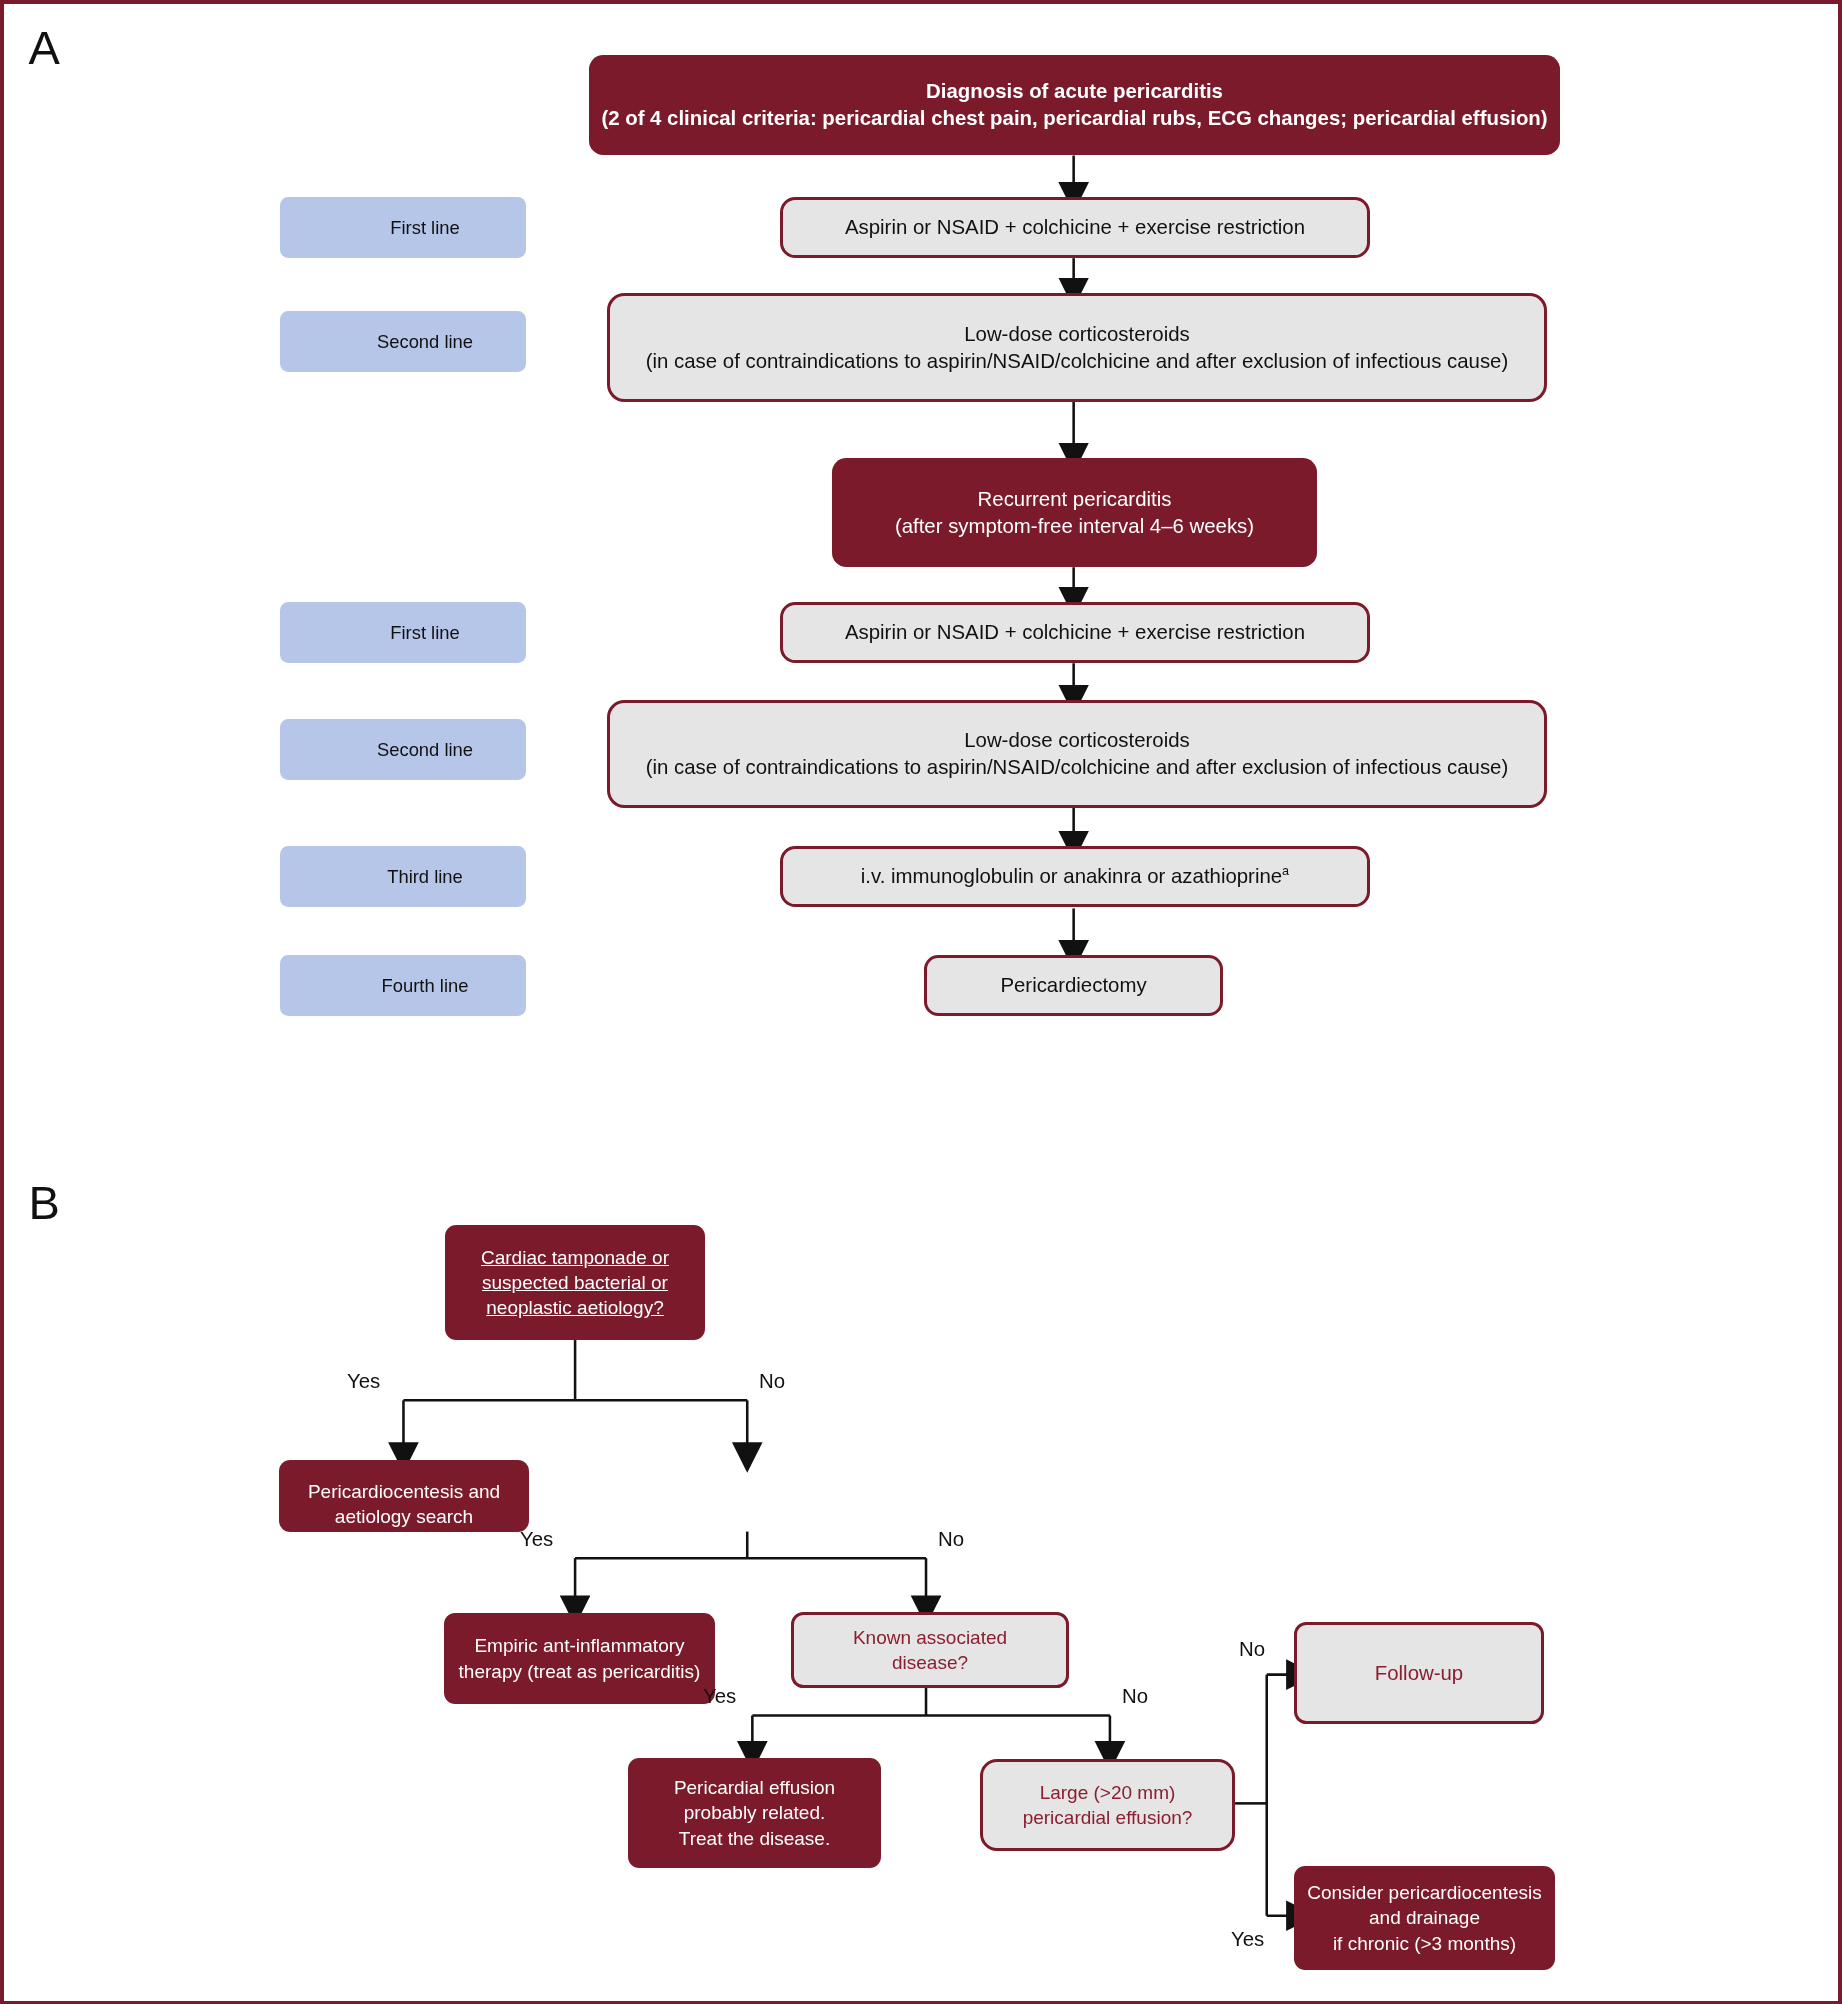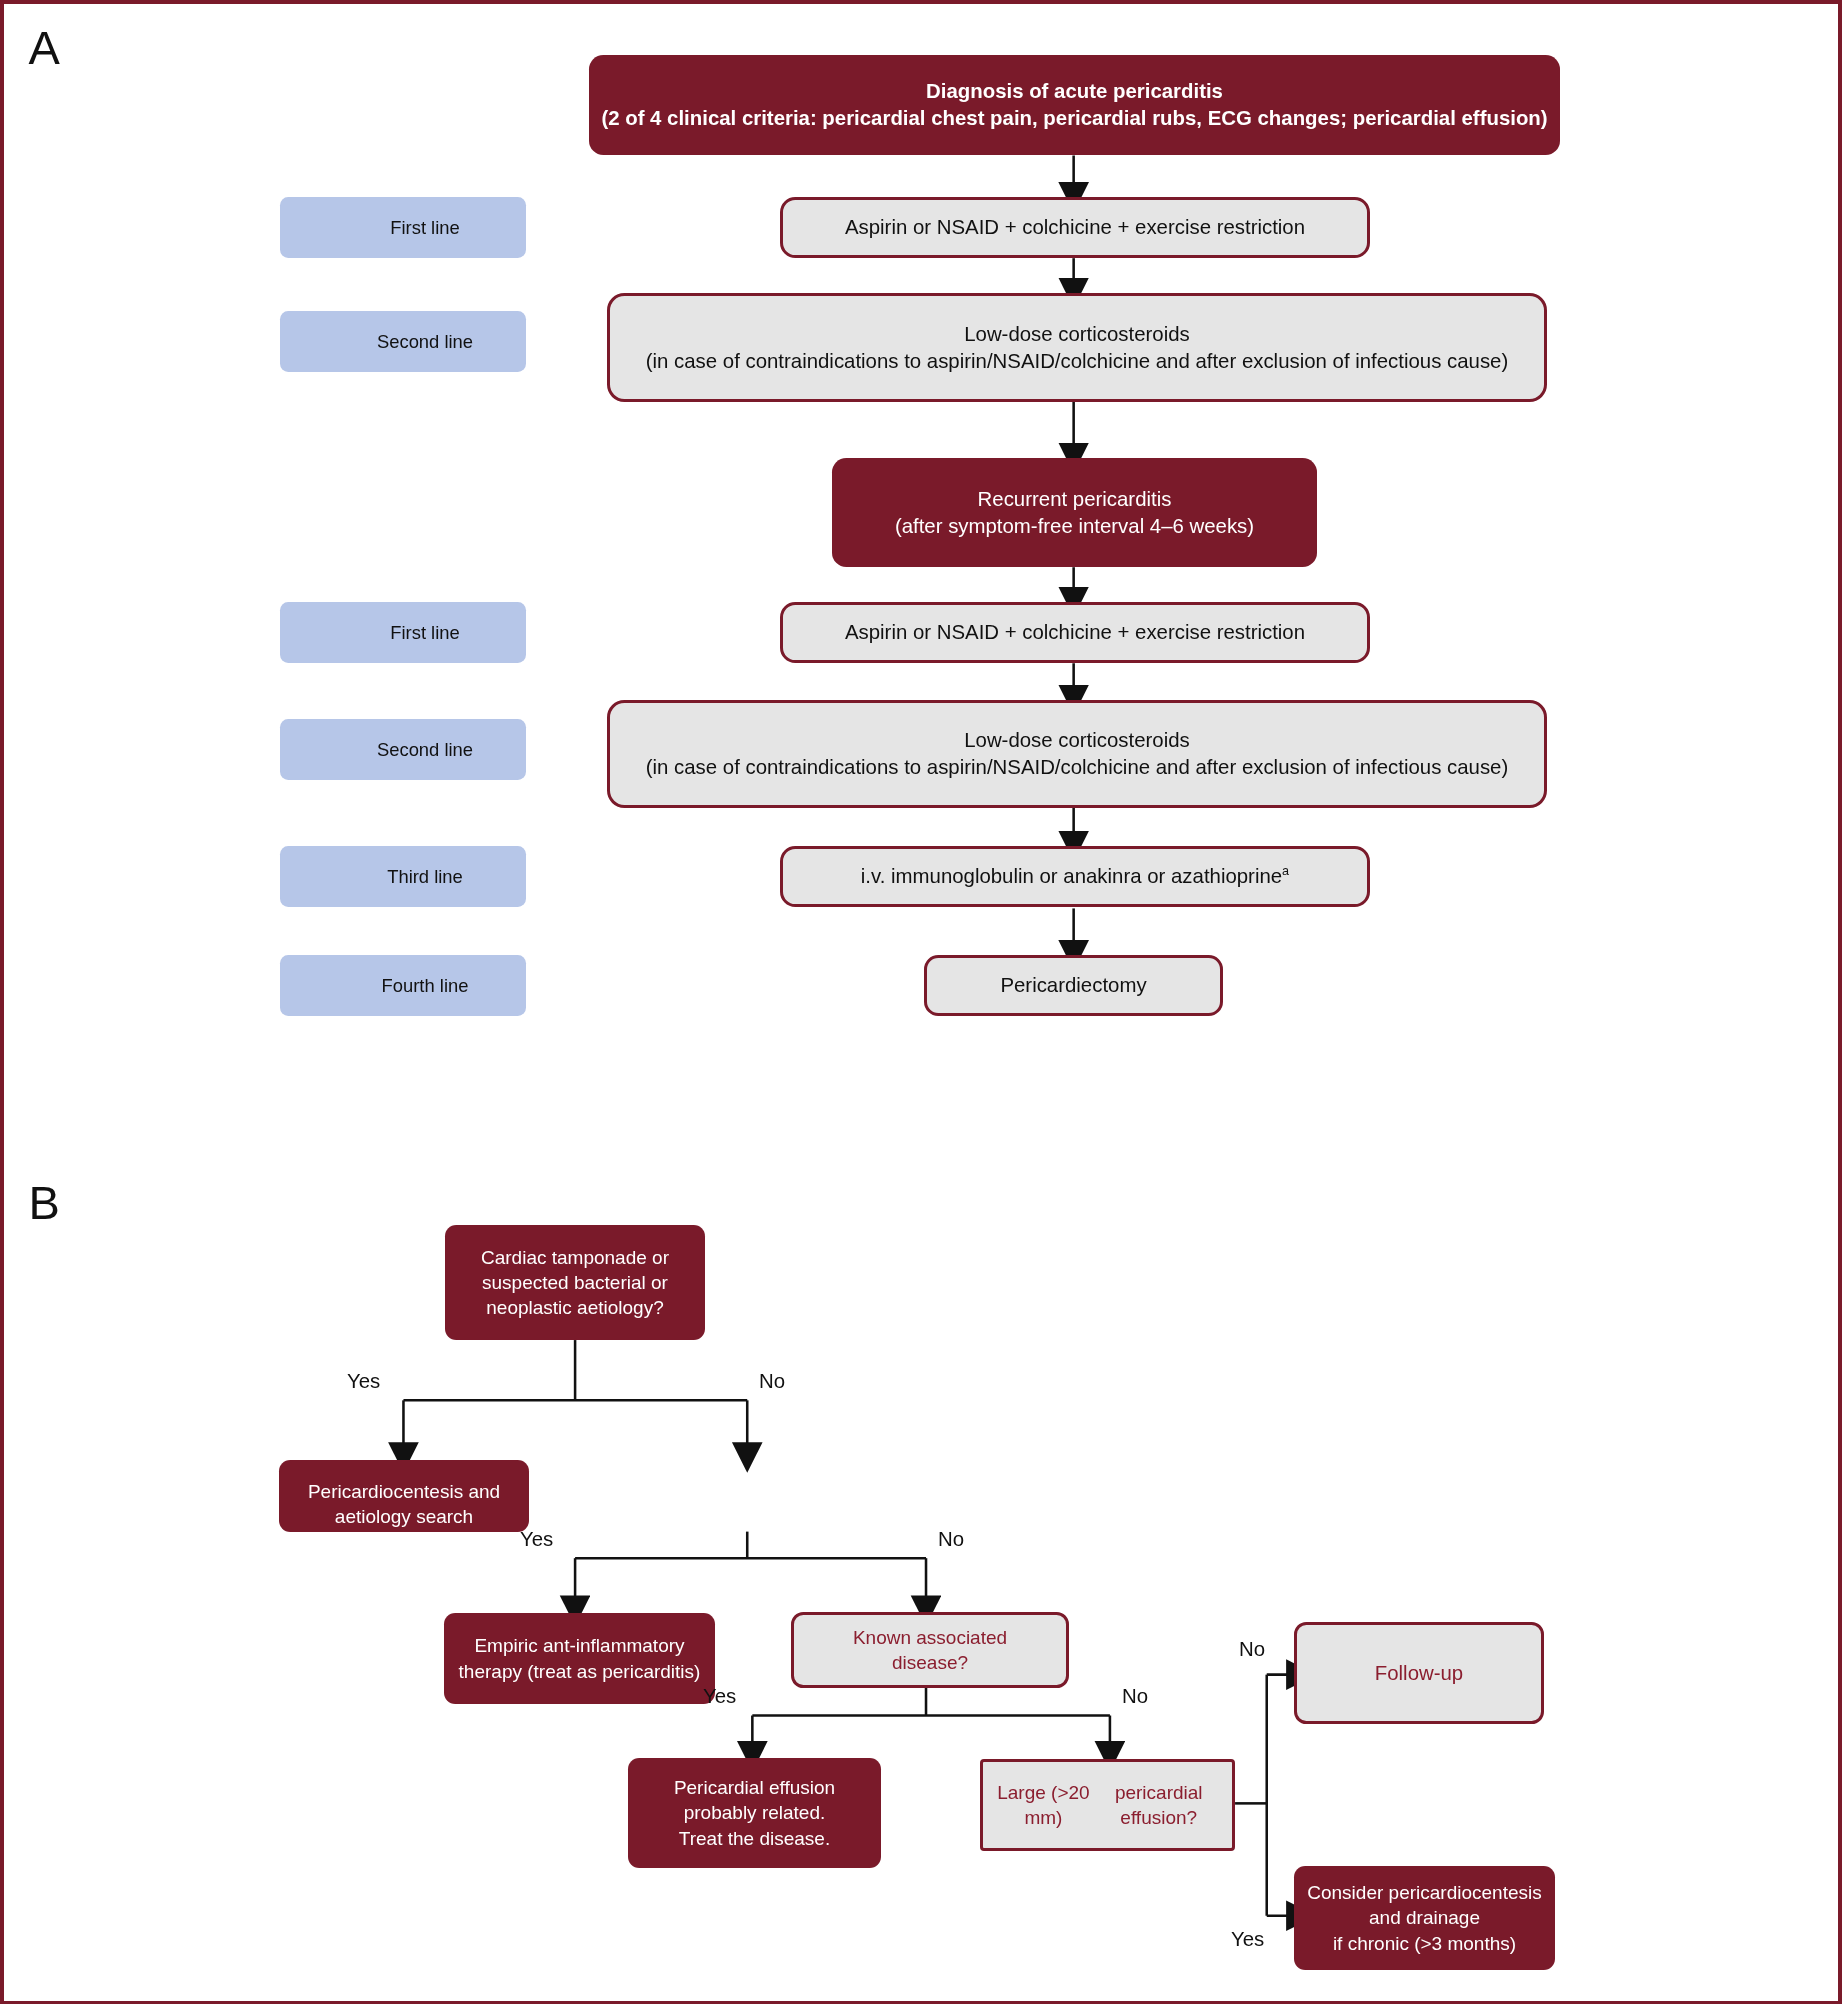--- a/index.html
+++ b/index.html
@@ -162,21 +162,21 @@
 
   <div class="tag" style="left:276px;top:951px;width:246px;height:61px;">
     <span>Fourth line</span>
   </div>
   <div class="node outline blacktext" style="left:920px;top:951px;width:299px;height:61px;border-radius:14.3px;font-size:20.4px;">
     <span>Pericardiectomy</span>
   </div>
 
   <div class="panel-letter" style="left:24.5px;top:1175px;">B</div>
 
-  <div class="node filled" style="left:441px;top:1221px;width:260px;height:115px;border-radius:11.2px;font-size:19px;flex-direction:column;">
+  <div class="node filled" style="left:441px;top:1221px;width:260px;height:115px;border-radius:11.2px;font-size:19px;flex-direction:column;text-decoration:underline;">
     <div>Cardiac tamponade or</div>
     <div>suspected bacterial or</div>
     <div>neoplastic aetiology?</div>
   </div>
 
   <div class="edge-label" style="left:343px;top:1367px;">Yes</div>
   <div class="edge-label" style="left:755px;top:1367px;">No</div>
 
   <div class="node filled" style="left:275px;top:1456px;width:250px;height:72px;border-radius:11.2px;font-size:19px;flex-direction:column;justify-content:flex-end;">
     <div>Pericardiocentesis and</div>
@@ -199,21 +199,21 @@
 
   <div class="edge-label" style="left:699px;top:1682px;">Yes</div>
   <div class="edge-label" style="left:1118px;top:1682px;">No</div>
 
   <div class="node filled" style="left:624px;top:1754px;width:253px;height:110px;border-radius:11.2px;font-size:19px;flex-direction:column;">
     <div>Pericardial effusion</div>
     <div>probably related.</div>
     <div>Treat the disease.</div>
   </div>
 
-  <div class="node outline redtext" style="left:976px;top:1755px;width:255px;height:92px;border-radius:4px;font-size:19px;flex-direction:row;">
+  <div class="node outline redtext" style="left:976px;top:1755px;width:255px;height:92px;border-radius:17px;font-size:19px;flex-direction:column;">
     <div>Large (&gt;20 mm)</div>
     <div>pericardial effusion?</div>
   </div>
 
   <div class="edge-label" style="left:1235px;top:1635px;">No</div>
   <div class="edge-label" style="left:1227px;top:1925px;">Yes</div>
 
   <div class="node outline redtext" style="left:1290px;top:1618px;width:250px;height:102px;border-radius:12.3px;font-size:20.4px;">
     <span>Follow-up</span>
   </div>

